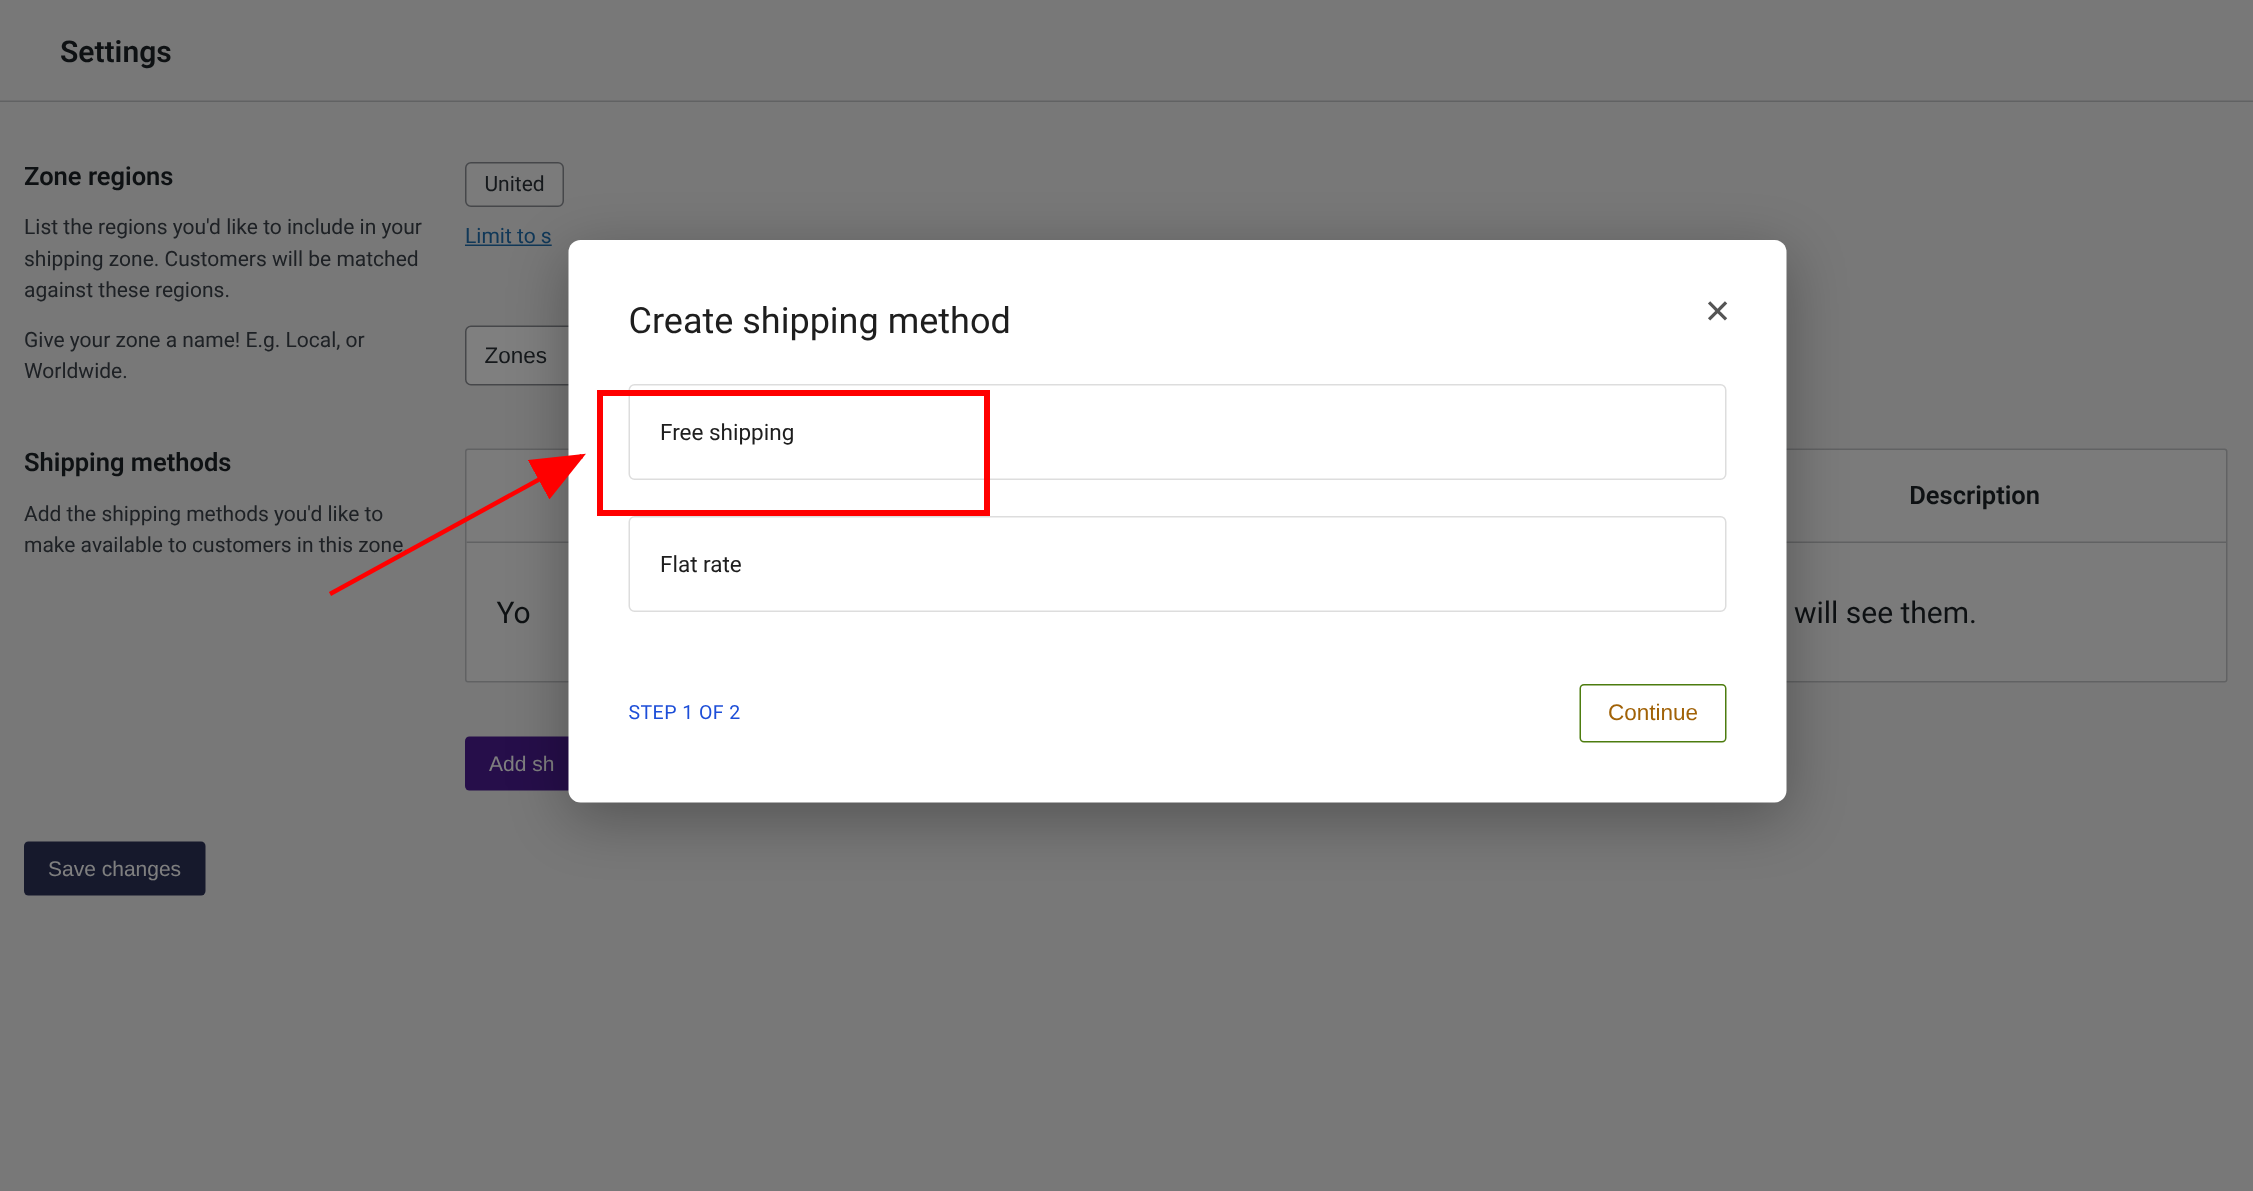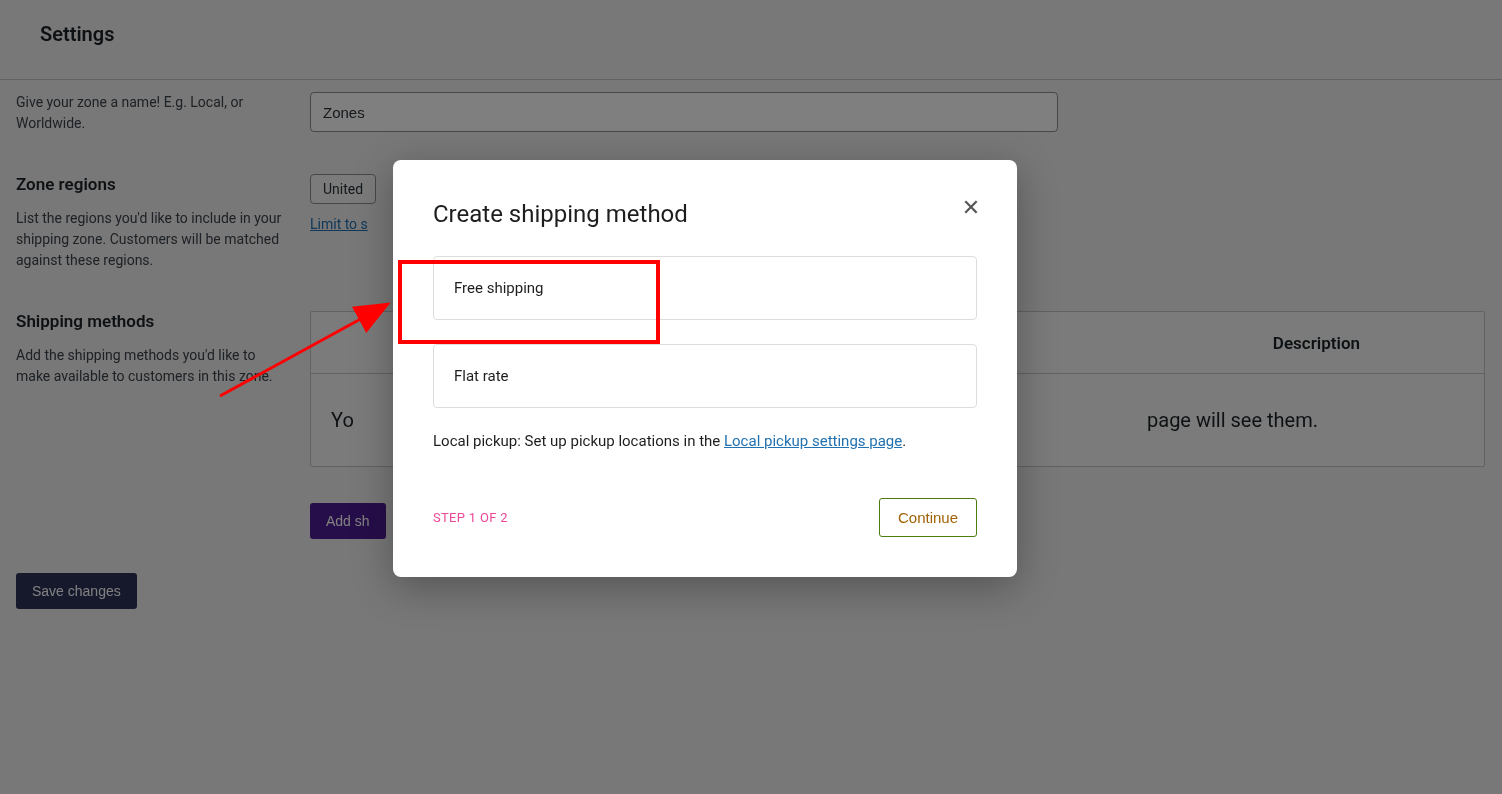--- a/index.html
+++ b/index.html
@@ -8,21 +8,21 @@
       background: #f0f0f1;
       color: #1d2327;
       width: 1502px;
       height: 794px;
       overflow: hidden;
       position: relative;
     }
 
     
     .page-header {
-      height: 80px;
+      height: 68px;
       padding: 22px 40px 0;
       border-bottom: 1px solid #c3c4c7;
     }
     .page-header h1 { font-size: 20px; font-weight: 600; }
 
     .page-content {
       padding: 0 16px 40px;
     }
 
     .field-row {
@@ -124,23 +124,23 @@
     .overlay {
       position: absolute;
       inset: 0;
       background: rgba(0,0,0,0.50);
       z-index: 100;
     }
 
     
     .modal {
       position: absolute;
-      left: 393px;
+      left: 379px;
       top: 160px;
-      width: 624px;
+      width: 812px;
       background: #fff;
       border-radius: 8px;
       box-shadow: 0 10px 40px rgba(0,0,0,0.3);
       z-index: 200;
       padding: 40px;
     }
     .modal-title {
       font-size: 24px;
       font-weight: 400;
       color: #1e1e1e;
@@ -179,21 +179,21 @@
       text-decoration: underline;
     }
     .modal-footer {
       display: flex;
       align-items: center;
       justify-content: space-between;
       margin-top: 48px;
     }
     .step-label {
       font-size: 13px;
-      color: #ec4899;
+      color: #1d4ed8;
       letter-spacing: 0.3px;
     }
     .btn-continue {
       border: 1px solid #4d7c0f;
       background: #fff;
       color: #a16207;
       padding: 10px 18px;
       border-radius: 3px;
       font-size: 15px;
       cursor: default;
@@ -216,38 +216,38 @@
 </head>
 <body>
 
 <div class="page-header">
   <h1>Settings</h1>
 </div>
 
 <div class="page-content">
 
   
-  <div class="field-row row-gap-sm">
-    <div class="field-label-col">
-      <div class="desc">Give your zone a name! E.g. Local, or Worldwide.</div>
-    </div>
-    <div class="field-input-col">
-      <input type="text" class="text-input" value="Zones" style="">
-    </div>
-  </div>
-
-  
   <div class="field-row row-gap-lg">
     <div class="field-label-col">
       <div class="sect-title">Zone regions</div>
       <div class="desc" style="margin-top:14px">List the regions you'd like to include in your shipping zone. Customers will be matched against these regions.</div>
     </div>
     <div class="field-input-col">
       <span class="tag-chip">United</span>
       <a href="#" class="limit-link">Limit to s</a>
+    </div>
+  </div>
+
+  
+  <div class="field-row row-gap-sm">
+    <div class="field-label-col">
+      <div class="desc">Give your zone a name! E.g. Local, or Worldwide.</div>
+    </div>
+    <div class="field-input-col">
+      <input type="text" class="text-input" value="Zones" style="">
     </div>
   </div>
 
   
   <div class="field-row row-gap-lg">
     <div class="field-label-col">
       <div class="sect-title">Shipping methods</div>
       <div class="desc" style="margin-top:14px">Add the shipping methods you'd like to make available to customers in this zone.</div>
     </div>
     <div class="field-input-col">
@@ -275,23 +275,20 @@
     <span>✕</span>
   </button>
 
   <div class="option-card first">
     <span>Free shipping</span>
   </div>
   <div class="option-card">
     <span>Flat rate</span>
   </div>
 
-  <p class="local-pickup-line">
-    <span>Local pickup: Set up pickup locations in the </span><a href="#">Local pickup settings page</a><span>.</span>
-  </p>
 
   <div class="modal-footer">
     <span class="step-label">STEP 1 OF 2</span>
     <button class="btn-continue" disabled="">Continue</button>
   </div>
 </div>
 
 <div class="anno-box" style="left:398px; top:260px; width:262px; height:84px;"></div>
 
 <svg class="anno-arrow" style="left:210px; top:296px; width:190px; height:110px;">

